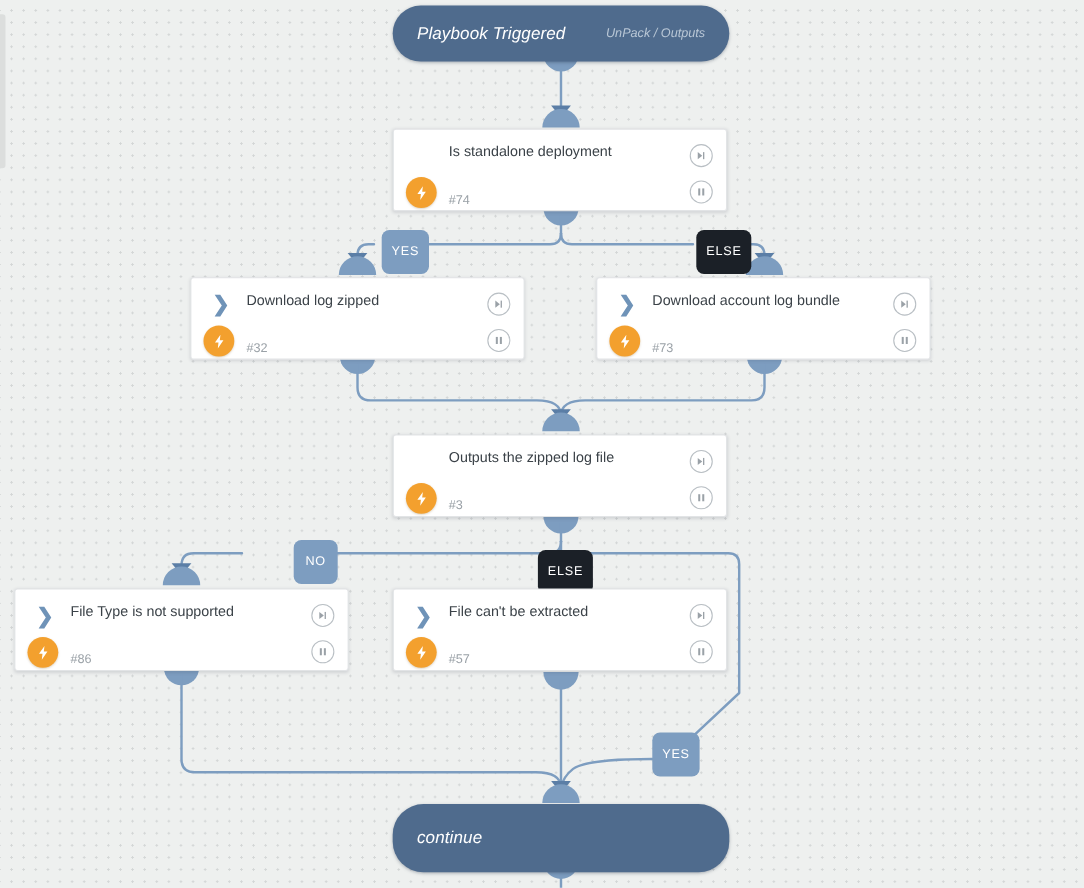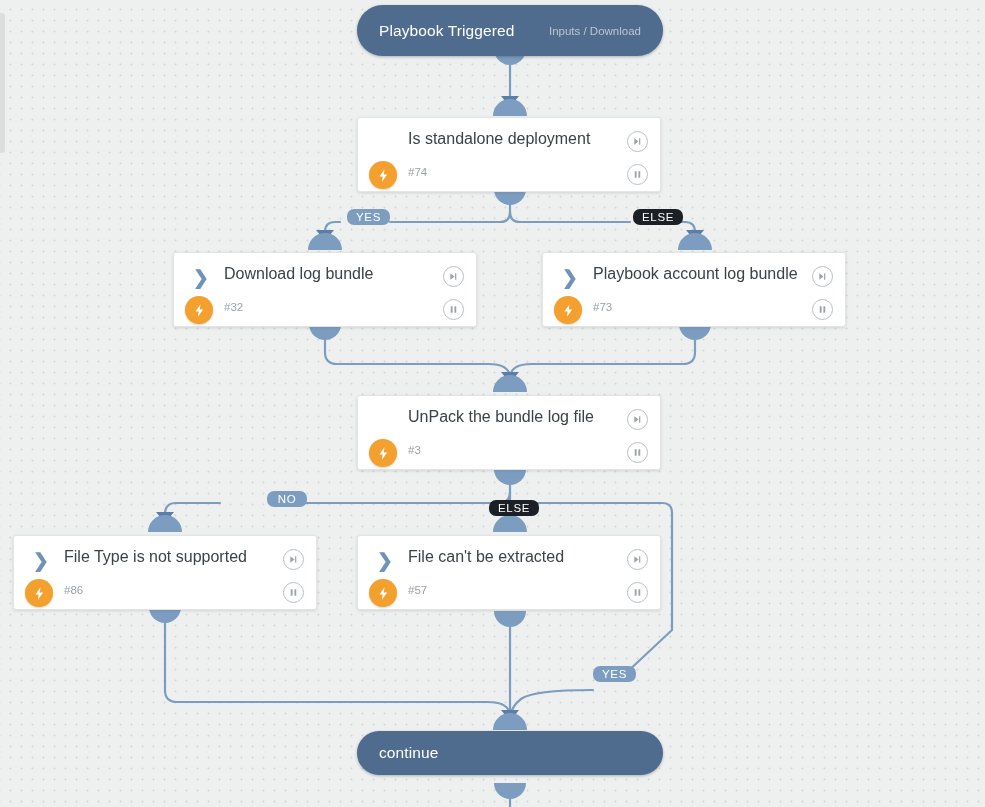--- a/index.html
+++ b/index.html
@@ -21,44 +21,45 @@
   
   .pill{
     position:absolute;
     box-sizing:border-box;
     border-radius:28px;
     background:#4f6b8d;
     box-shadow:0 1px 3px rgba(40,55,75,.35);
     display:flex;align-items:center;
     padding:0 22px;
     color:#fff;
+    font-style:italic;
   }
   .pill .pill-title{
     font-size:15.5px;color:#ffffff;letter-spacing:.1px;white-space:nowrap;
   }
   .pill .pill-sub{
     margin-left:auto;font-size:11.5px;color:#b9c7d6;white-space:nowrap;
   }
 
   
   .card{
     position:absolute;
     box-sizing:border-box;
     width:304px;height:75px;
     background:#ffffff;
     border:1px solid #e2e4e6;
     border-radius:3px;
     box-shadow:0 1px 3px rgba(60,70,85,.16);
   }
   .card-title{
     position:absolute;left:50px;top:12px;
-    font-size:16px;color:#3b4248;white-space:nowrap;
+    font-size:13px;color:#3b4248;white-space:nowrap;
   }
   .card-id{
-    position:absolute;left:50px;top:48px;
+    position:absolute;left:50px;top:58px;
     font-size:11.5px;color:#9aa1a7;
   }
 
   
   .glyph{position:absolute;left:14px;top:11px;width:26px;height:26px;}
   .diamond{
     width:19px;height:19px;background:#6f93b8;
     transform:rotate(45deg);margin:3px 0 0 3px;border-radius:2px;
   }
   .chevron{
@@ -83,21 +84,21 @@
     color:#9aa1a7;
   }
   .ctrl.step{top:13px;}
   .ctrl.pause{top:46px;}
   .ctrl svg{display:block;}
 
   
   .badge{
     position:absolute;
     box-sizing:border-box;
-    height:16px;min-width:40px;
+    height:40px;min-width:40px;
     border-radius:7px;
     display:flex;align-items:center;justify-content:center;
     font-size:11.5px;letter-spacing:.7px;
     color:#ffffff;
     padding:0 9px;
   }
   .badge.light{background:#7d9dc0;}
   .badge.dark{background:#1b2027;}
 
   
@@ -172,21 +173,21 @@
     <path class="ln" d="M593,690 Q533,690 521,699 Q512,706 510,716"></path>
     <path class="ah" d="M501,710 L519,710 L510,721 Z"></path>
     <path class="dome" d="M493,730 A17,17 0 0 1 527,730 Z"></path>
 
     <path class="dome" d="M494,783 A16,16 0 0 0 526,783 Z"></path>
     <path class="ln" d="M510,790 L510,807"></path>
   </svg>
 
   <div class="pill" style="left:357px;top:5px;width:306px;height:51px;">
     <span class="pill-title">Playbook Triggered</span>
-    <span class="pill-sub">Inputs / Download</span>
+    <span class="pill-sub">UnPack / Outputs</span>
   </div>
 
   <div class="card" style="left:357px;top:117px;">
     <span class="glyph">
       <span class="diamond"></span>
     </span>
     <span class="card-title">Is standalone deployment</span>
     <span class="bolt">
       <svg width="15" height="15" viewBox="0 0 24 24">
           <path fill="#ffffff" d="M13.5 2 5.5 13.4h5.1L9.6 22l8.2-11.8h-5.3z"></path>
@@ -211,21 +212,21 @@
     <span>YES</span>
   </div>
   <div class="badge dark" style="left:633px;top:209px;">
     <span>ELSE</span>
   </div>
 
   <div class="card" style="left:173px;top:252px;">
     <span class="glyph">
       <span class="chevron">❯</span>
     </span>
-    <span class="card-title">Download log bundle</span>
+    <span class="card-title">Download log zipped</span>
     <span class="bolt">
       <svg width="15" height="15" viewBox="0 0 24 24">
           <path fill="#ffffff" d="M13.5 2 5.5 13.4h5.1L9.6 22l8.2-11.8h-5.3z"></path>
         </svg>
     </span>
     <span class="card-id">#32</span>
     <span class="ctrl step">
       <svg width="11" height="11" viewBox="0 0 24 24">
           <path fill="#9aa1a7" d="M5 5l9 7-9 7z"></path>
           <rect x="15.5" y="5" width="2.6" height="14" fill="#9aa1a7"></rect>
@@ -236,21 +237,21 @@
           <rect x="6" y="5" width="4" height="14" fill="#9aa1a7"></rect>
           <rect x="14" y="5" width="4" height="14" fill="#9aa1a7"></rect>
         </svg>
     </span>
   </div>
 
   <div class="card" style="left:542px;top:252px;">
     <span class="glyph">
       <span class="chevron">❯</span>
     </span>
-    <span class="card-title">Playbook account log bundle</span>
+    <span class="card-title">Download account log bundle</span>
     <span class="bolt">
       <svg width="15" height="15" viewBox="0 0 24 24">
           <path fill="#ffffff" d="M13.5 2 5.5 13.4h5.1L9.6 22l8.2-11.8h-5.3z"></path>
         </svg>
     </span>
     <span class="card-id">#73</span>
     <span class="ctrl step">
       <svg width="11" height="11" viewBox="0 0 24 24">
           <path fill="#9aa1a7" d="M5 5l9 7-9 7z"></path>
           <rect x="15.5" y="5" width="2.6" height="14" fill="#9aa1a7"></rect>
@@ -261,21 +262,21 @@
           <rect x="6" y="5" width="4" height="14" fill="#9aa1a7"></rect>
           <rect x="14" y="5" width="4" height="14" fill="#9aa1a7"></rect>
         </svg>
     </span>
   </div>
 
   <div class="card" style="left:357px;top:395px;">
     <span class="glyph">
       <span class="diamond"></span>
     </span>
-    <span class="card-title">UnPack the bundle log file</span>
+    <span class="card-title">Outputs the zipped log file</span>
     <span class="bolt">
       <svg width="15" height="15" viewBox="0 0 24 24">
           <path fill="#ffffff" d="M13.5 2 5.5 13.4h5.1L9.6 22l8.2-11.8h-5.3z"></path>
         </svg>
     </span>
     <span class="card-id">#3</span>
     <span class="ctrl step">
       <svg width="11" height="11" viewBox="0 0 24 24">
           <path fill="#9aa1a7" d="M5 5l9 7-9 7z"></path>
           <rect x="15.5" y="5" width="2.6" height="14" fill="#9aa1a7"></rect>
@@ -343,17 +344,17 @@
           <rect x="6" y="5" width="4" height="14" fill="#9aa1a7"></rect>
           <rect x="14" y="5" width="4" height="14" fill="#9aa1a7"></rect>
         </svg>
     </span>
   </div>
 
   <div class="badge light" style="left:593px;top:666px;">
     <span>YES</span>
   </div>
 
-  <div class="pill" style="left:357px;top:731px;width:306px;height:44px;">
+  <div class="pill" style="left:357px;top:731px;width:306px;height:62px;">
     <span class="pill-title">continue</span>
   </div>
 
 </div>
 
 </body></html>

